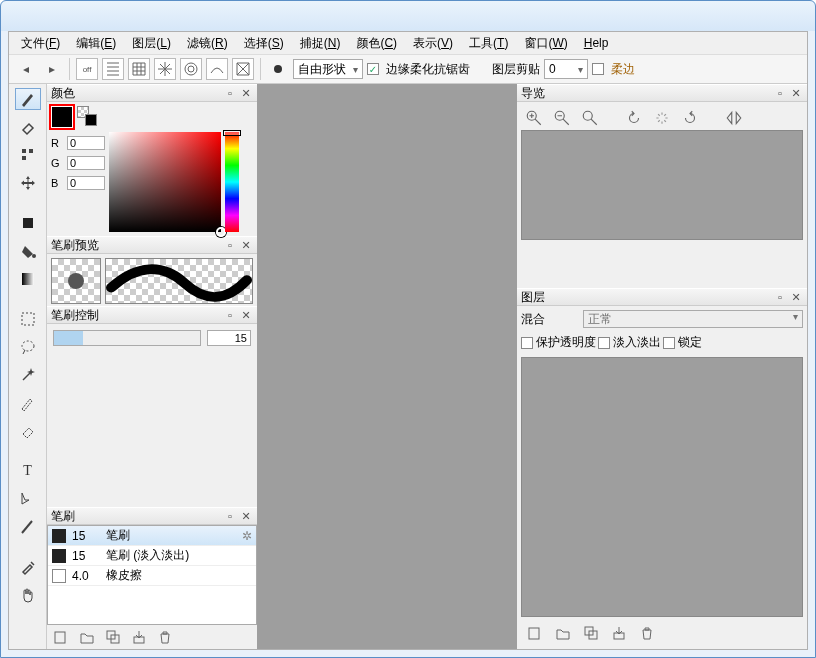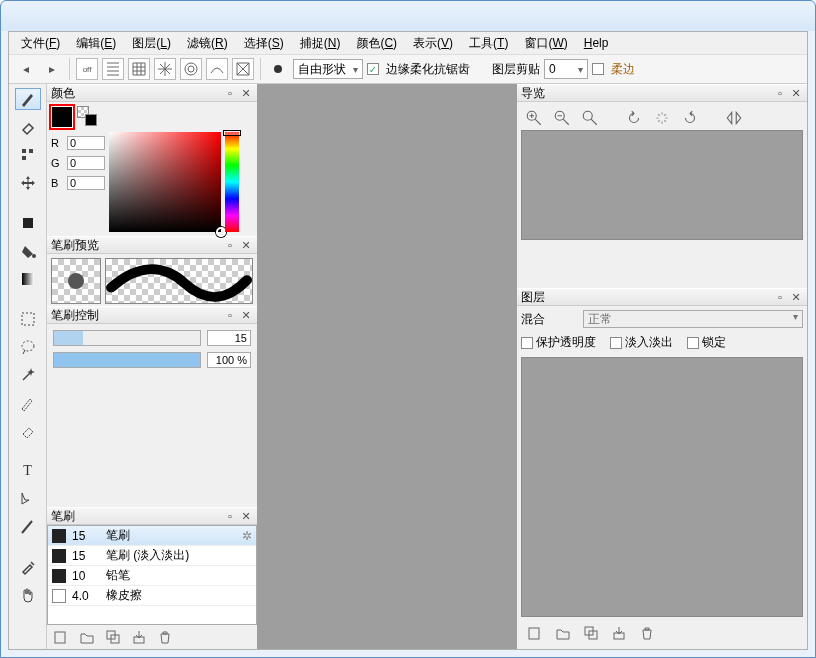--- a/index.html
+++ b/index.html
@@ -107,21 +107,21 @@
 .nav-view{height:110px;background:#9e9e9e;border:1px solid #888;}
 
 
 .lay-body{padding:4px;display:flex;flex-direction:column;gap:4px;}
 .lrow{display:flex;align-items:center;gap:6px;font-size:12px;}
 .lrow label{width:56px;}
 .opslider{flex:1;height:14px;border:1px solid #aaa;background:linear-gradient(#d8d8d8,#bcbcbc);}
 .opval{width:24px;text-align:center;font-size:11px;color:#888;}
 .blend{flex:1;height:18px;border:1px solid #aaa;background:#eee;display:flex;align-items:flex-start;padding:0 4px;font-size:12px;color:#737373;}
 .blend::after{content:"▾";margin-left:auto;font-size:10px;}
-.lchecks{display:flex;gap:14px;padding:2px 0;}
+.lchecks{display:flex;gap:2px;padding:2px 0;}
 .llist{flex:1;min-height:260px;background:#9e9e9e;border:1px solid #888;}
 .lbar{height:24px;display:flex;align-items:center;gap:12px;padding:0 6px;}
 .lbar .ib{width:16px;height:16px;color:#555;display:flex;align-items:center;justify-content:center;}
 
 
 .flexgrow{flex:1;}
 </style>
 </head>
 <body>
 
@@ -362,26 +362,20 @@
           <div class="pbtn">▫</div>
           <div class="pbtn">✕</div>
         </div>
         <div class="panel-body bctrl-body">
           <div class="slider-row">
             <div class="slider sv1">
                 <div class="fill"></div>
               </div>
             <div class="valbox">15</div>
           </div>
-          <div class="slider-row">
-            <div class="slider sv2">
-                <div class="fill"></div>
-              </div>
-            <div class="valbox">100 %</div>
-          </div>
         </div>
 
         <div class="flexgrow"></div>
 
         <div class="panel-hdr">
           <span>笔刷</span>
           <div class="spacer"></div>
           <div class="pbtn">▫</div>
           <div class="pbtn">✕</div>
         </div>
@@ -390,25 +384,20 @@
               <div class="blrow sel">
                 <div class="sw"></div>
                 <div class="sz">15</div>
                 <div>笔刷</div>
                 <div class="gear">✲</div>
               </div>
               <div class="blrow">
                 <div class="sw"></div>
                 <div class="sz">15</div>
                 <div>笔刷 (淡入淡出)</div>
-              </div>
-              <div class="blrow">
-                <div class="sw"></div>
-                <div class="sz">10</div>
-                <div>铅笔</div>
               </div>
               <div class="blrow">
                 <div class="sw wh"></div>
                 <div class="sz">4.0</div>
                 <div>橡皮擦</div>
               </div>
             </div>
           <div class="blbar">
             <div class="ib">
                 <svg viewBox="0 0 16 16">

